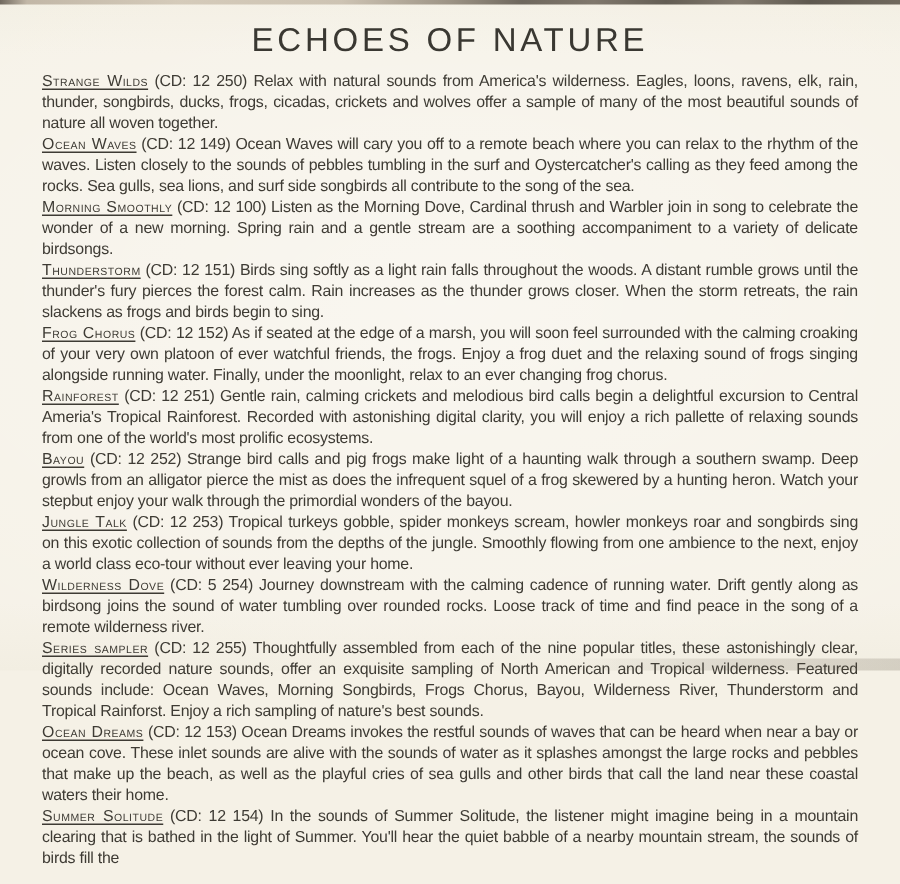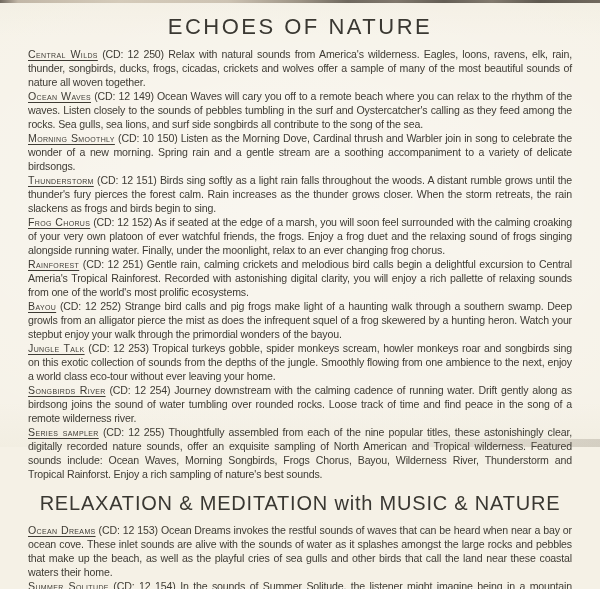--- a/index.html
+++ b/index.html
@@ -81,43 +81,42 @@
 </style>
 </head>
 <body>
 
 <div class="page">
   <div class="scan-edge-top"></div>
 
   <section>
     <h1 class="section-title title-short">ECHOES OF NATURE</h1>
 
-    <p class="entry"><span class="entry-name">Central Wilds</span> <span class="entry-cd">(CD: 12 250)</span> <span class="entry-text">Relax with natural sounds from America's wilderness.  Eagles, loons, ravens, elk, rain, thunder, songbirds, ducks, frogs, cicadas, crickets and wolves offer a sample of many of the most beautiful sounds of nature all woven together.</span></p>
+    <p class="entry"><span class="entry-name">Strange Wilds</span> <span class="entry-cd">(CD: 12 250)</span> <span class="entry-text">Relax with natural sounds from America's wilderness.  Eagles, loons, ravens, elk, rain, thunder, songbirds, ducks, frogs, cicadas, crickets and wolves offer a sample of many of the most beautiful sounds of nature all woven together.</span></p>
 
     <p class="entry"><span class="entry-name">Ocean Waves</span> <span class="entry-cd">(CD: 12 149)</span> <span class="entry-text">Ocean Waves will cary you off to a remote beach where you can relax to the rhythm of the waves.  Listen closely to the sounds of pebbles tumbling in the surf and Oystercatcher's calling as they feed among the rocks.  Sea gulls, sea lions, and surf side songbirds all contribute to the song of the sea.</span></p>
 
-    <p class="entry"><span class="entry-name">Morning Smoothly</span> <span class="entry-cd">(CD: 10 150)</span> <span class="entry-text">Listen as the Morning Dove, Cardinal thrush and Warbler join in song to celebrate the wonder of a new morning.  Spring rain and a gentle stream are a soothing accompaniment to a variety of delicate birdsongs.</span></p>
+    <p class="entry"><span class="entry-name">Morning Smoothly</span> <span class="entry-cd">(CD: 12 100)</span> <span class="entry-text">Listen as the Morning Dove, Cardinal thrush and Warbler join in song to celebrate the wonder of a new morning.  Spring rain and a gentle stream are a soothing accompaniment to a variety of delicate birdsongs.</span></p>
 
     <p class="entry"><span class="entry-name">Thunderstorm</span> <span class="entry-cd">(CD: 12 151)</span> <span class="entry-text">Birds sing softly as a light rain falls throughout the woods.  A distant rumble grows until the thunder's fury pierces the forest calm.  Rain increases as the thunder grows closer.  When the storm retreats, the rain slackens as frogs and birds begin to sing.</span></p>
 
     <p class="entry"><span class="entry-name">Frog Chorus</span> <span class="entry-cd">(CD: 12 152)</span> <span class="entry-text">As if seated at the edge of a marsh, you will soon feel surrounded with the calming croaking of your very own platoon of ever watchful friends, the frogs.  Enjoy a frog duet and the relaxing sound of frogs singing alongside running water.  Finally, under the moonlight, relax to an ever changing frog chorus.</span></p>
 
     <p class="entry"><span class="entry-name">Rainforest</span> <span class="entry-cd">(CD: 12 251)</span> <span class="entry-text">Gentle rain, calming crickets and melodious bird calls begin a delightful excursion to Central Ameria's Tropical Rainforest.  Recorded with astonishing digital clarity, you will enjoy a rich pallette of relaxing sounds from one of the world's most prolific ecosystems.</span></p>
 
     <p class="entry"><span class="entry-name">Bayou</span> <span class="entry-cd">(CD: 12 252)</span> <span class="entry-text">Strange bird calls and pig frogs make light of a haunting walk through a southern swamp.  Deep growls from an alligator pierce the mist as does the infrequent squel of a frog skewered by a hunting heron.  Watch your stepbut enjoy your walk through the primordial wonders of the bayou.</span></p>
 
     <p class="entry"><span class="entry-name">Jungle Talk</span> <span class="entry-cd">(CD: 12 253)</span> <span class="entry-text">Tropical turkeys gobble, spider monkeys scream, howler monkeys roar and songbirds sing on this exotic collection of sounds from the depths of the jungle.  Smoothly flowing from one ambience to the next, enjoy a world class eco-tour without ever leaving your home.</span></p>
 
-    <p class="entry"><span class="entry-name">Songbirds River</span> <span class="entry-cd">(CD: 12 254)</span> <span class="entry-text">Journey downstream with the calming cadence of running water.  Drift gently along as birdsong joins the sound of water tumbling over rounded rocks.  Loose track of time and find peace in the song of a remote wilderness river.</span></p>
+    <p class="entry"><span class="entry-name">Wilderness Dove</span> <span class="entry-cd">(CD: 5 254)</span> <span class="entry-text">Journey downstream with the calming cadence of running water.  Drift gently along as birdsong joins the sound of water tumbling over rounded rocks.  Loose track of time and find peace in the song of a remote wilderness river.</span></p>
 
     <p class="entry"><span class="entry-name">Series sampler</span> <span class="entry-cd">(CD: 12 255)</span> <span class="entry-text">Thoughtfully assembled from each of the nine popular titles, these astonishingly clear, digitally recorded nature sounds, offer an exquisite sampling of North American and Tropical wilderness.  Featured sounds include: Ocean Waves, Morning Songbirds, Frogs Chorus, Bayou, Wilderness River, Thunderstorm and Tropical Rainforst.  Enjoy a rich sampling of nature's best sounds.</span></p>
   </section>
 
   <section>
-    <h1 class="section-title title-long">RELAXATION &amp; MEDITATION with MUSIC &amp; NATURE</h1>
 
     <p class="entry"><span class="entry-name">Ocean Dreams</span> <span class="entry-cd">(CD: 12 153)</span> <span class="entry-text">Ocean Dreams invokes the restful sounds of waves that can be heard when near a bay or ocean cove.  These inlet sounds are alive with the sounds of water as it splashes amongst the large rocks and pebbles that make up the beach, as well as the playful cries of sea gulls and other birds that call the land near these coastal waters their home.</span></p>
 
     <p class="entry"><span class="entry-name">Summer Solitude</span> <span class="entry-cd">(CD: 12 154)</span> <span class="entry-text">In the sounds of Summer Solitude, the listener might imagine being in a mountain clearing that is bathed in the light of Summer.  You'll hear the quiet babble of a nearby mountain stream, the sounds of birds fill the</span></p>
   </section>
 
   <div class="scan-smudge-bottom"></div>
 </div>
 
 </body></html>

